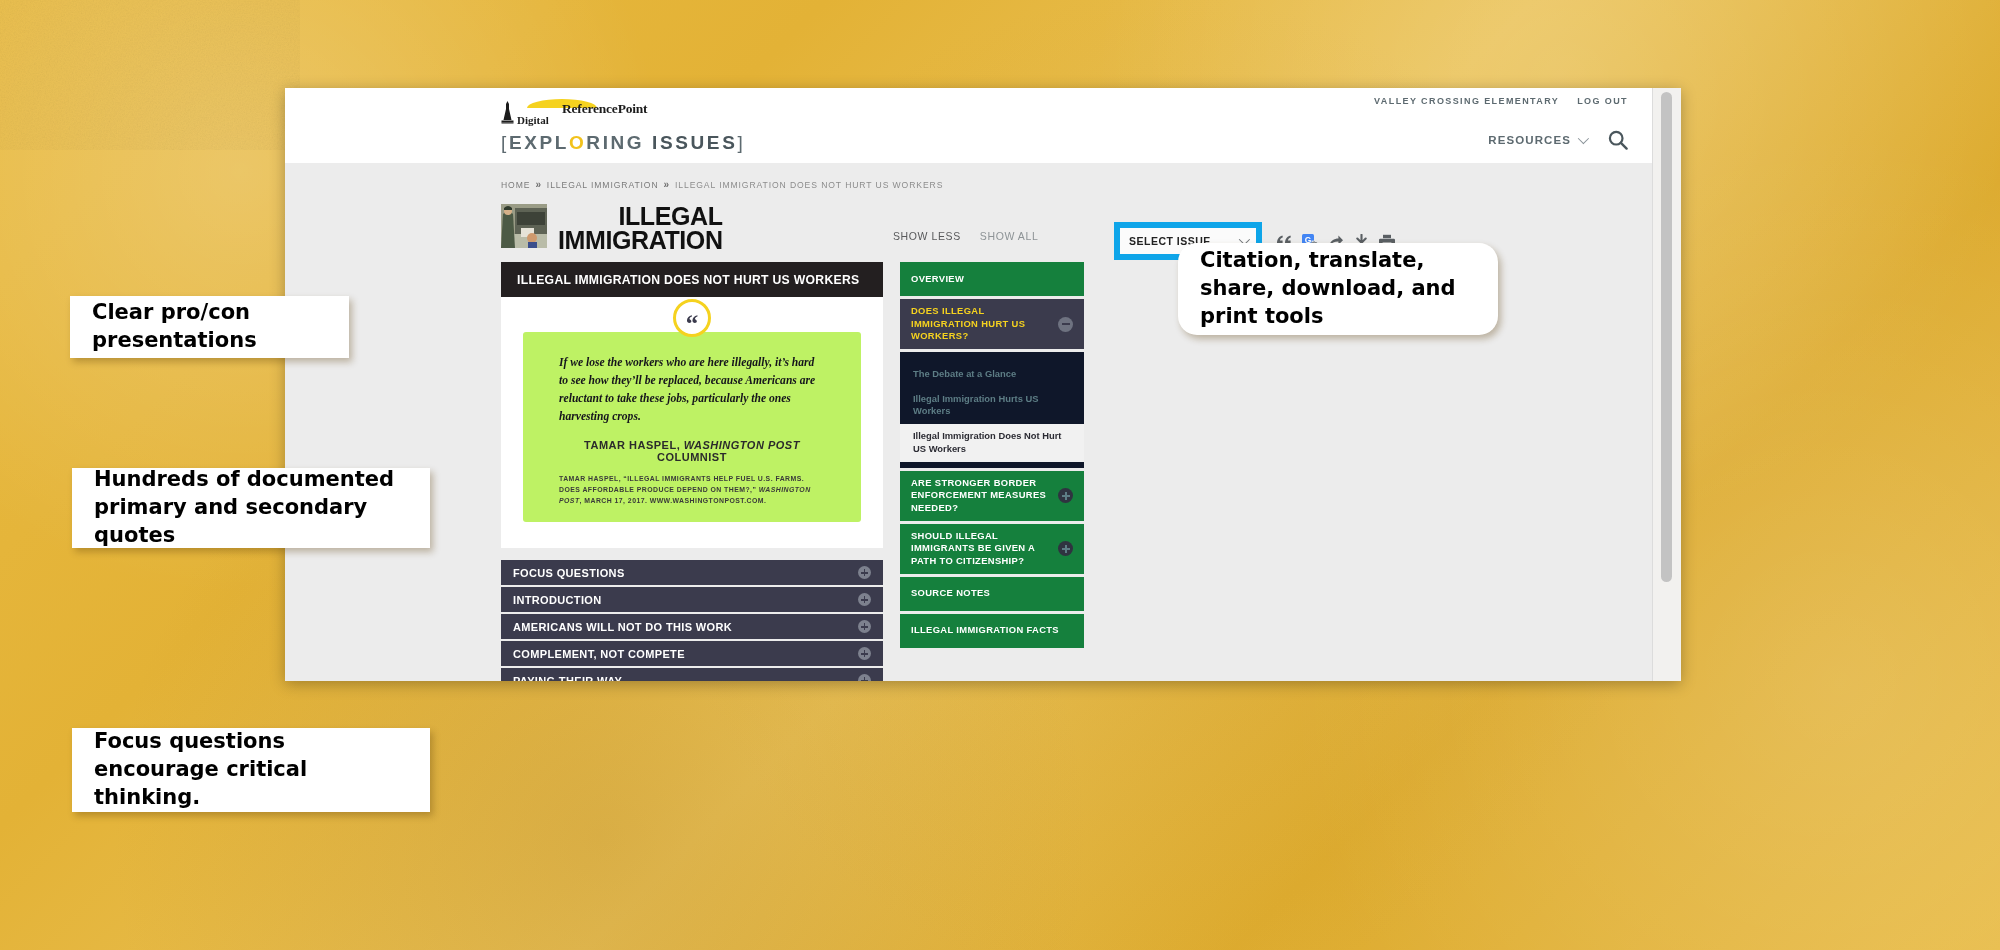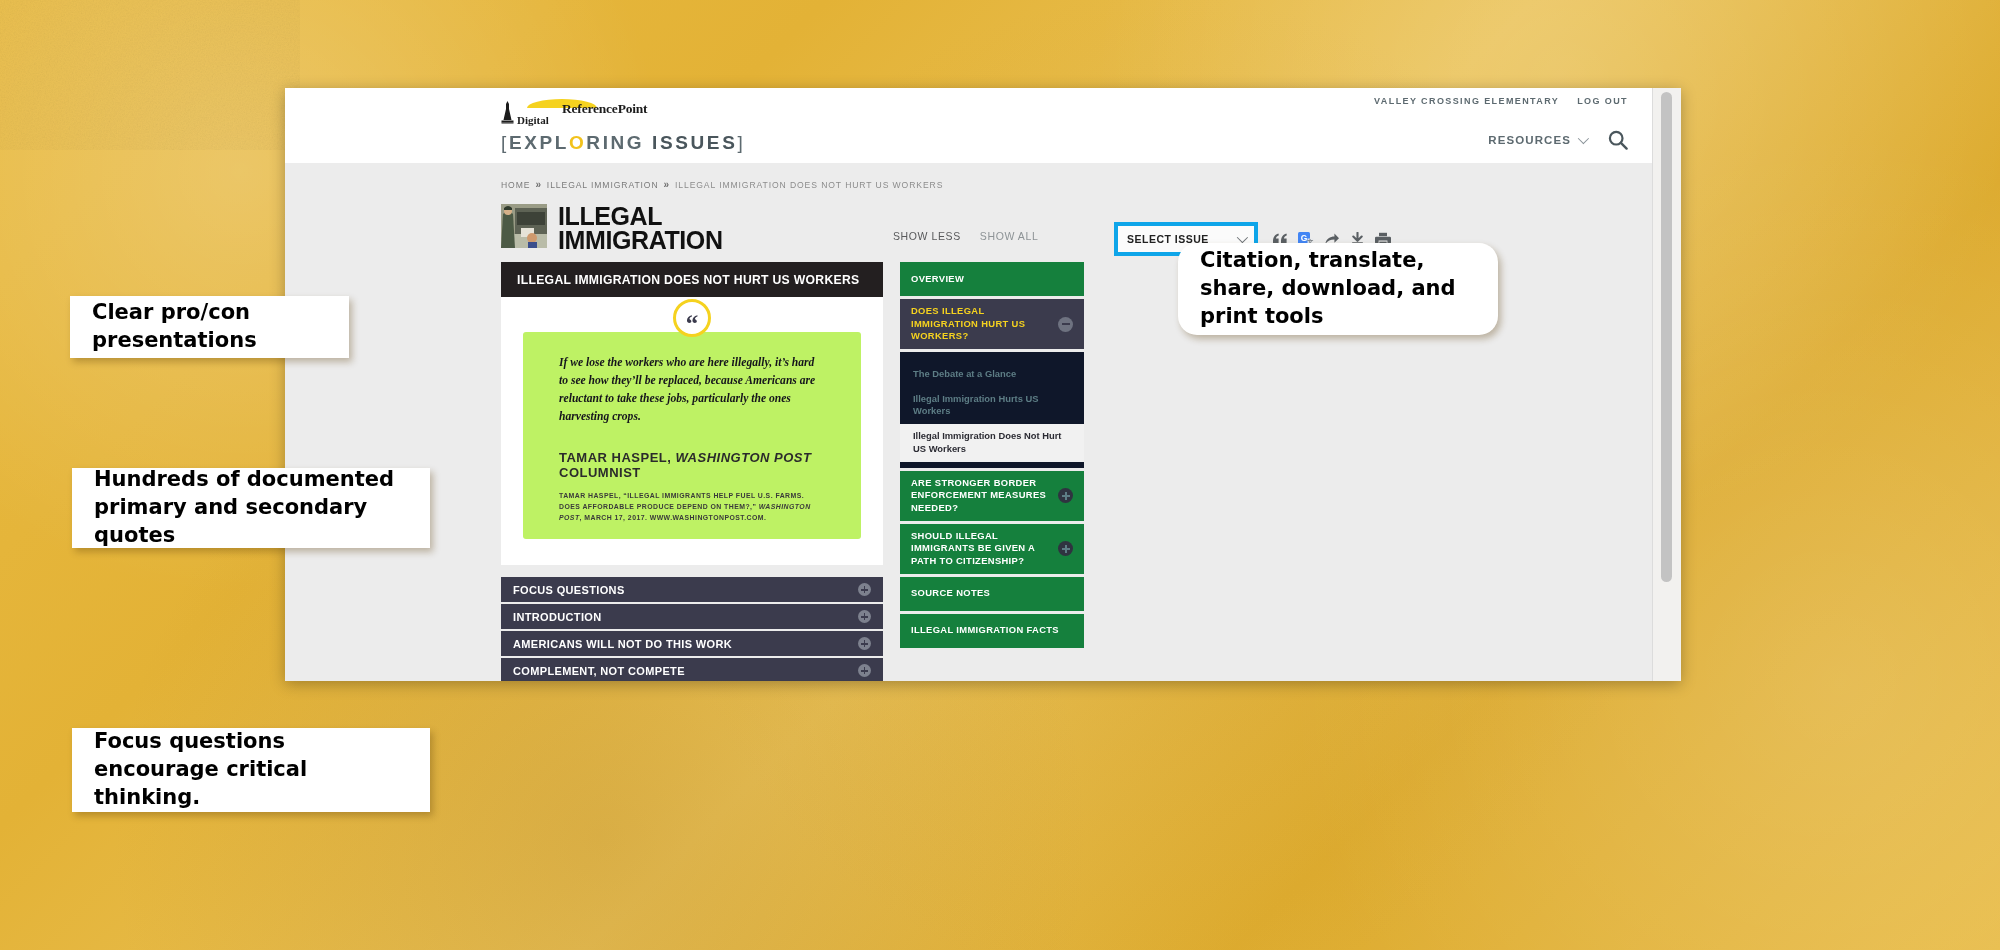--- a/index.html
+++ b/index.html
@@ -50,47 +50,47 @@
   .nav-res{font-size:11.5px;font-weight:bold;letter-spacing:1.1px;color:#5d6a70;display:flex;align-items:center;gap:7px;cursor:pointer;}
   .chev{width:7px;height:7px;border-right:1.6px solid #8a9399;border-bottom:1.6px solid #8a9399;transform:rotate(45deg) translateY(-2px);}
 
   
   .crumb-row{padding:16px 0 0 216px;font-size:8.6px;letter-spacing:.9px;color:#7b7b7b;display:flex;align-items:center;gap:5px;}
   .crumb{cursor:pointer;}
   .crumb.last{color:#8c8c8c;}
   .crumb-sep{font-weight:bold;color:#6f6f6f;font-size:10px;}
 
   
-  .title-row{position:relative;margin:14px 0 0 216px;display:flex;align-items:flex-start;height:48px;}
+  .title-row{position:relative;margin:14px 0 0 216px;display:flex;align-items:flex-start;height:48px;text-align:right;}
   .thumb{width:46px;height:44px;flex:0 0 auto;overflow:hidden;position:relative;background:#6c6f58;}
   .big-title{margin-left:11px;font-size:25px;font-weight:bold;line-height:.96;letter-spacing:-.4px;color:#111;}
   .show-ctl{position:absolute;left:392px;top:26px;display:flex;gap:19px;}
   .show-ctl span{font-size:10.5px;letter-spacing:.6px;color:#58595b;cursor:pointer;}
   .show-ctl .all{color:#8d9396;}
 
   
   .tool-row{position:absolute;left:613px;top:18px;display:flex;align-items:center;gap:14px;}
-  .select-issue{width:118px;height:26px;background:#fbfbfb;border:4px solid #0ea5e9;display:flex;align-items:center;justify-content:space-between;padding:0 9px;cursor:pointer;}
+  .select-issue{width:118px;height:26px;background:#fbfbfb;border:6px solid #0ea5e9;display:flex;align-items:center;justify-content:space-between;padding:0 9px;cursor:pointer;}
   .select-issue span{font-size:10.5px;font-weight:bold;letter-spacing:.5px;color:#222;}
   .tool-icons{display:flex;align-items:center;gap:10px;}
   .ti{cursor:pointer;display:flex;align-items:center;justify-content:center;}
 
   
   .content{position:relative;margin:10px 0 0 216px;display:flex;gap:17px;}
   .main-col{width:382px;}
   .side-col{width:184px;}
 
   
   .art-head{background:#231f20;color:#fff;height:35px;display:flex;align-items:center;padding:0 16px;font-size:12.2px;font-weight:bold;letter-spacing:.3px;}
   .quote-card{background:#fff;padding:18px 0 26px;position:relative;}
   .qmark{width:32px;height:32px;border:3px solid #f5d21f;border-radius:50%;background:#fff;position:absolute;left:50%;top:2px;transform:translateX(-50%);display:flex;align-items:center;justify-content:center;z-index:3;}
   .qmark span{font-family:"Liberation Serif",serif;font-weight:bold;font-size:25px;color:#3b3b4d;line-height:1;margin-top:11px;}
   .qbox{background:#bef264;margin:17px 22px 0;padding:22px 36px 16px;border-radius:3px;}
   .qtext{font-family:"Liberation Serif",serif;font-style:italic;font-weight:bold;font-size:11.6px;line-height:1.55;color:#15151c;}
-  .qattr{margin-top:24px;font-size:13px;font-weight:bold;letter-spacing:.5px;color:#2b2b2b;}
+  .qattr{margin-top:13px;font-size:11px;font-weight:bold;letter-spacing:.5px;color:#2b2b2b;text-align:center;}
   .qattr i{font-style:italic;}
   .qcite{margin-top:10px;font-size:6.9px;font-weight:bold;letter-spacing:.45px;line-height:1.6;color:#3a3a3a;}
   .qcite i{font-style:italic;}
 
   
   .acc{margin-top:12px;}
   .acc-row{background:#3b3b4d;color:#fff;height:25px;margin-bottom:2px;display:flex;align-items:center;padding:0 12px;font-size:11px;font-weight:bold;letter-spacing:.35px;cursor:pointer;position:relative;}
   .acc-row .sp{flex:1;}
   .plus-ic{width:13px;height:13px;border-radius:50%;background:#7d818e;position:relative;flex:0 0 auto;}
   .plus-ic:before,.plus-ic:after{content:"";position:absolute;background:#3b3b4d;}

